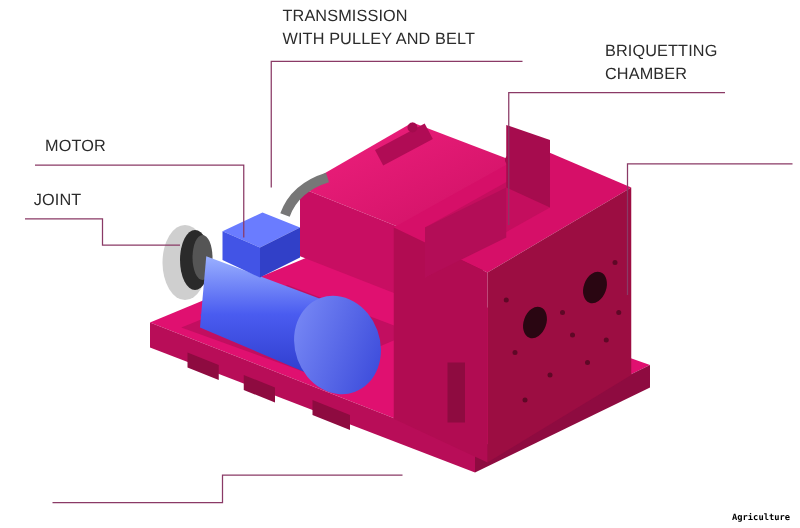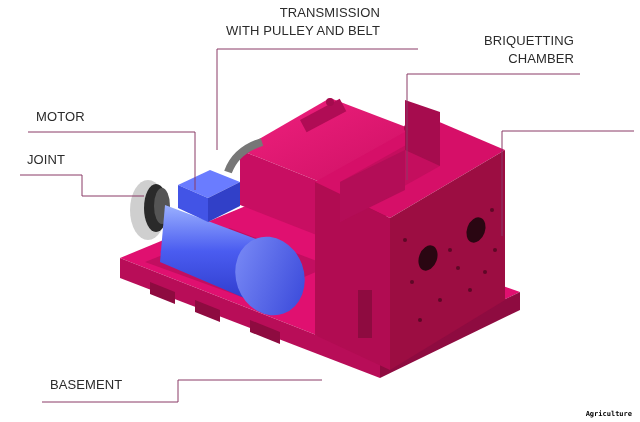--- a/index.html
+++ b/index.html
@@ -1,22 +1,22 @@
 <!DOCTYPE html>
 <html><head>
   <meta charset="utf-8">
   <style>
     html, body { margin:0; padding:0; background:#ffffff; }
     body { width:640px; height:422px; position:relative; overflow:hidden;
            font-family:"Liberation Sans", "DejaVu Sans", sans-serif; }
     .stage { position:absolute; left:0; top:0; width:640px; height:422px; }
     .label { position:absolute; font-size:13px; color:#2b2b2b; letter-spacing:0.1px;
              line-height:18px; white-space:nowrap; }
-    .label.multi { white-space:pre;text-align:right; }
-    .label.right { text-align:right; }
+    .label.multi { white-space:pre; }
+    .label.right { text-align:left; }
     .watermark { position:absolute; right:8px; bottom:4px; font-family:"DejaVu Sans Mono", monospace;
                  font-size:7px; font-weight:bold; color:#000; }
     svg { position:absolute; left:0; top:0; }
   </style>
 </head>
 <body>
 
 <div class="stage">
 
   <svg width="640" height="422" viewBox="0 0 640 422">
@@ -109,16 +109,15 @@
       <polyline points="42,402 178,402 178,380 322,380"></polyline>
     </g>
   </svg>
 
   <div class="label multi" style="left:226px; top:4px;">TRANSMISSION
 WITH PULLEY AND BELT</div>
   <div class="label multi right" style="left:484px; top:32px;">BRIQUETTING
 CHAMBER</div>
   <div class="label" style="left:36px; top:108px;">MOTOR</div>
   <div class="label" style="left:27px; top:151px;text-align:right;">JOINT</div>
-  <div class="label" style="left:50px; top:376px;">BASEMENT</div>
 
   <div class="watermark">Agriculture</div>
 </div>
 
 </body></html>

